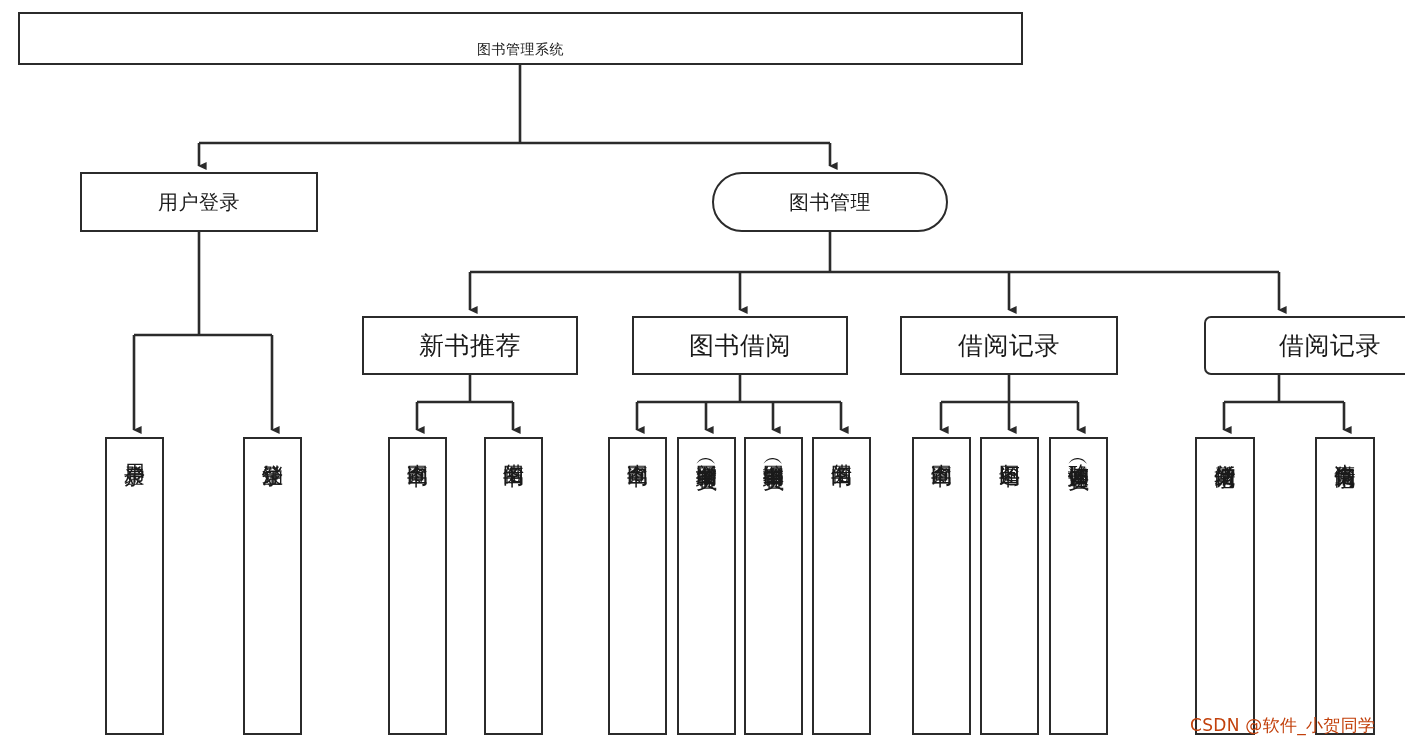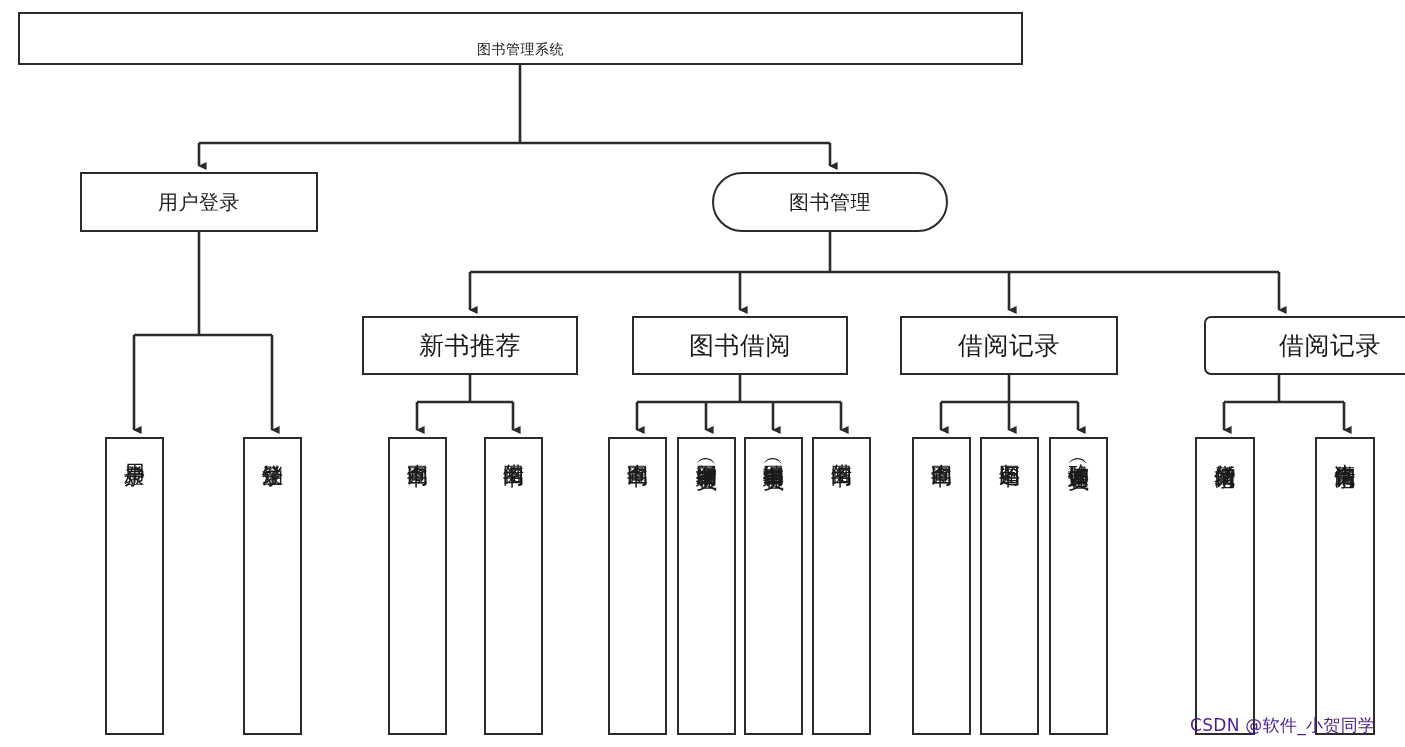--- a/index.html
+++ b/index.html
@@ -62,21 +62,21 @@
     letter-spacing: 1px;
     line-height: 1.05;
     max-height: 290px;
   }
   .leaf-box {
     align-items: flex-start;
     padding-top: 8px;
   }
   .watermark {
     position: absolute;
-    color: #4c1d95;
+    color: #c2410c;
     font-size: 17px;
     white-space: nowrap;
     pointer-events: none;
     letter-spacing: 0.3px;
   }
 </style>
 </head>
 <body>
 
 <div id="diagram-root">

